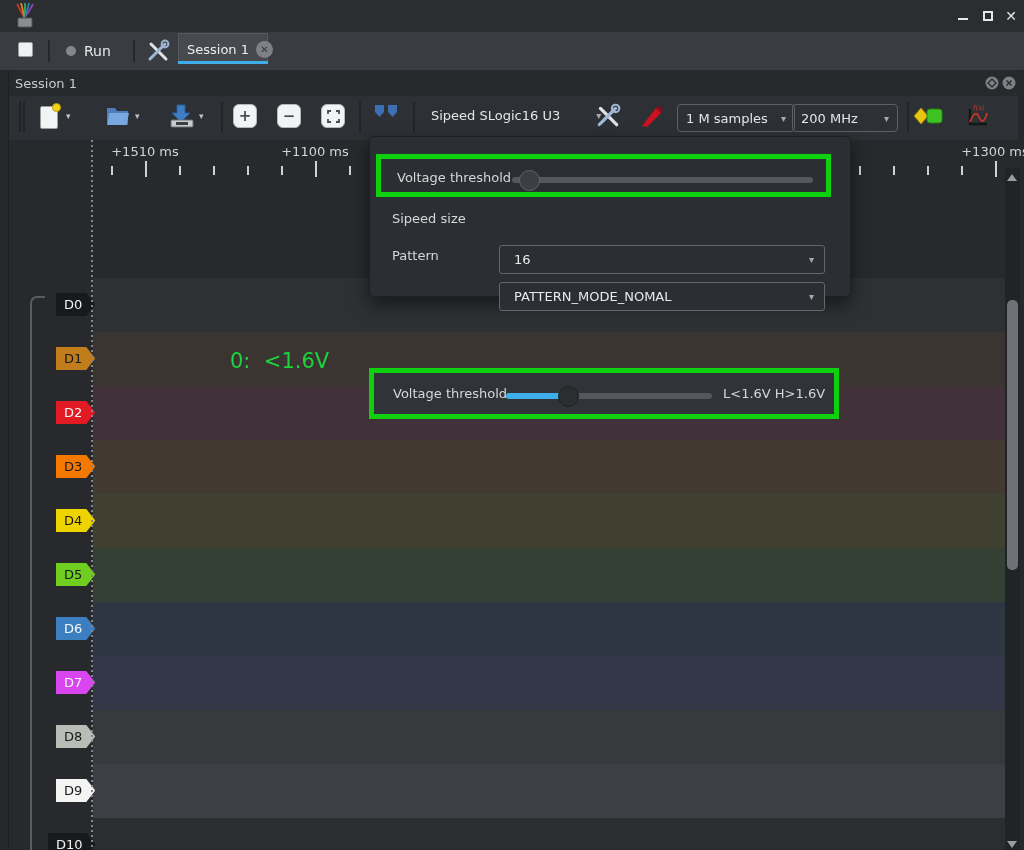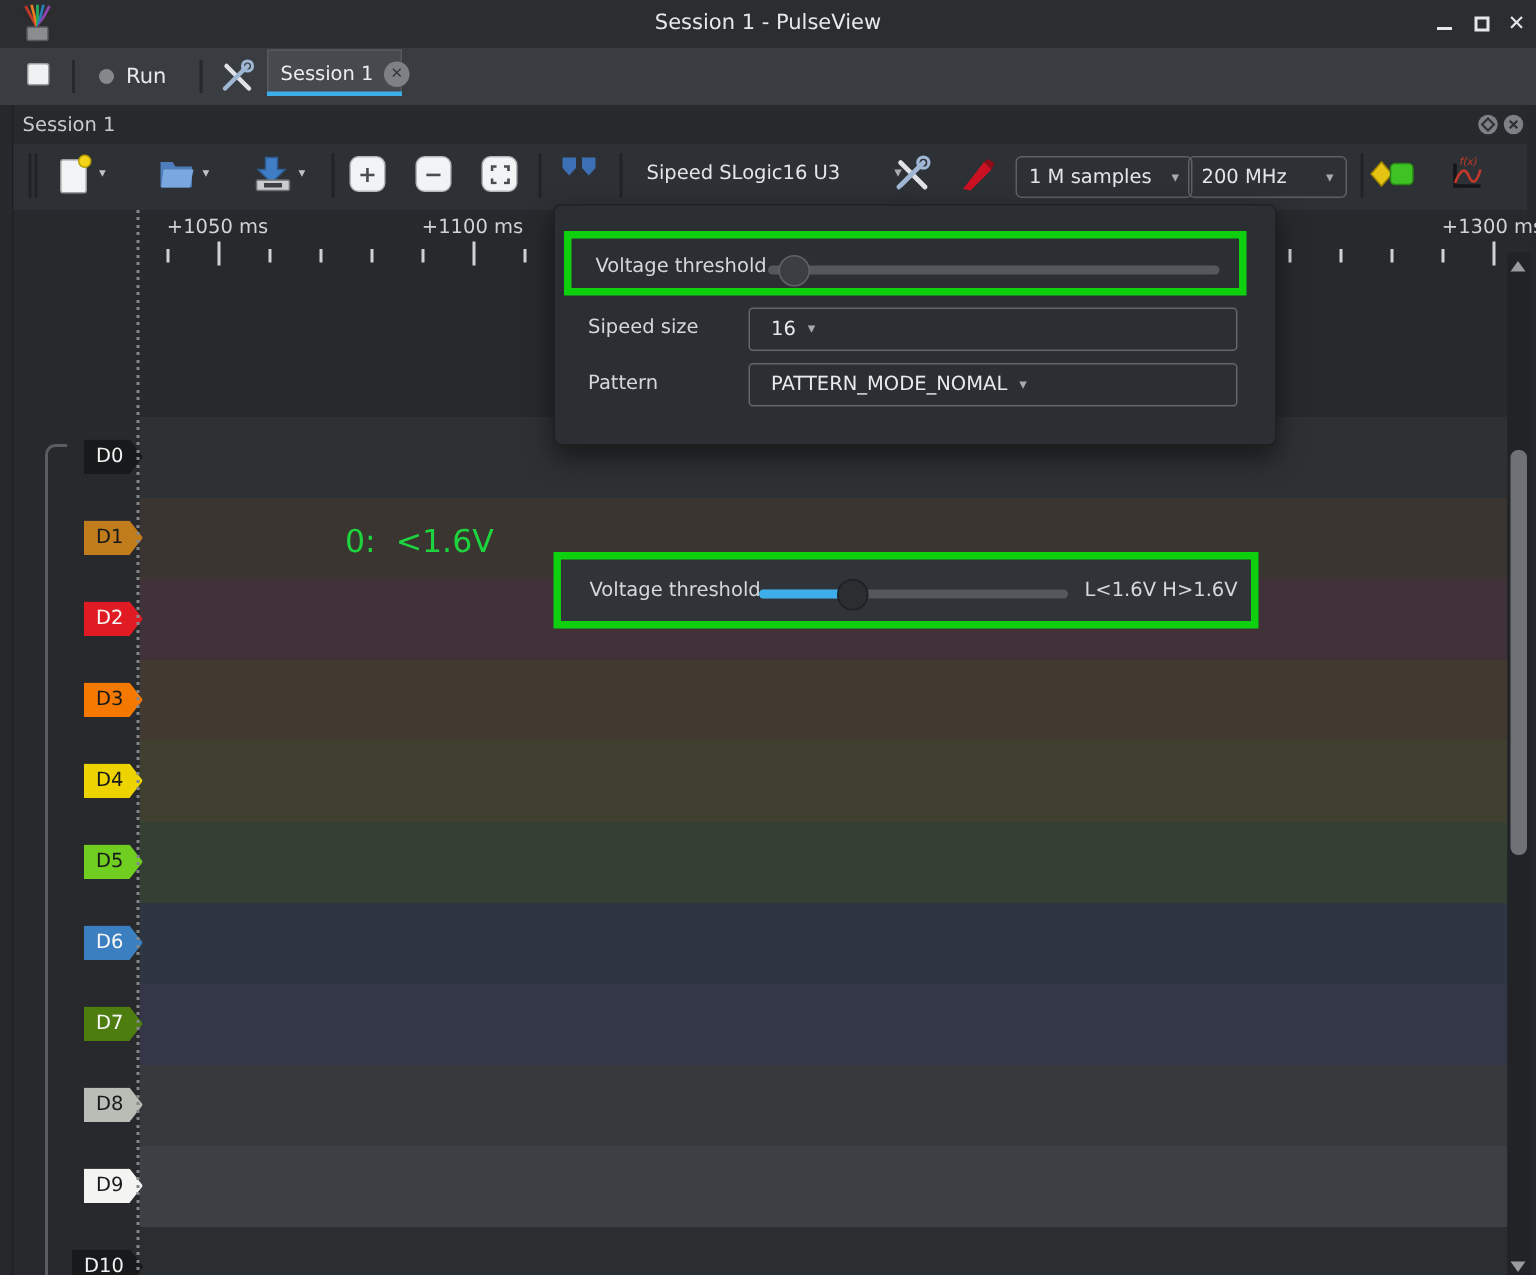--- a/index.html
+++ b/index.html
@@ -66,37 +66,36 @@
   .slider-label { font-size:13px; color:#d6d7d9; }
   .groove { position:absolute; height:6px; border-radius:3px; background:#54575b; }
   .groove-fill { position:absolute; height:6px; border-radius:3px; background:#3daee9; }
   .slider-handle { position:absolute; width:21px; height:21px; border-radius:50%; }
 
   
   #device-popup { position:absolute; left:368px; top:136px; width:482px; height:161px; background:#2b2f33; border:1px solid #1e2023; border-radius:5px; box-shadow:0 8px 18px rgba(0,0,0,.5); }
   #popup-notch { position:absolute; left:588px; top:125px; width:0; height:0; border-left:12px solid transparent; border-right:12px solid transparent; border-bottom:12px solid #2b2f33; }
   #popup-highlight { position:absolute; left:6px; top:17px; width:455px; height:43px; border:5px solid #0fd00f; }
   .popup-label { position:absolute; left:22px; font-size:13px; color:#d6d7d9; }
-  .popup-combo { position:absolute; left:129px; width:326px; height:29px; border:1px solid #63666b; border-radius:3px; background:#2b2f33; display:flex; align-items:center; justify-content:flex-start; padding:0 10px 0 14px; font-size:13px; color:#e8e9ea; }
+  .popup-combo { position:absolute; left:129px; width:326px; height:29px; border:1px solid #63666b; border-radius:3px; background:#2b2f33; display:flex; align-items:center; justify-content:space-between; padding:0 10px 0 14px; font-size:13px; color:#e8e9ea;margin-top:40px; }
 </style>
 </head>
 <body>
 
 <div id="titlebar">
   <svg class="abs" style="left:10px;top:3px" width="30" height="26" viewBox="0 0 30 26">
     <line x1="15" y1="16" x2="3" y2="2" stroke="#2c2c2c" stroke-width="1.6"></line>
     <line x1="15" y1="16" x2="7" y2="1" stroke="#c0392b" stroke-width="1.8"></line>
     <line x1="15" y1="16" x2="11" y2="0" stroke="#e67e22" stroke-width="1.8"></line>
     <line x1="15" y1="16" x2="15" y2="0" stroke="#27ae60" stroke-width="1.8"></line>
     <line x1="15" y1="16" x2="19" y2="0" stroke="#2980b9" stroke-width="1.8"></line>
     <line x1="15" y1="16" x2="23" y2="1" stroke="#8e44ad" stroke-width="1.8"></line>
     <line x1="15" y1="16" x2="27" y2="2" stroke="#2c2c2c" stroke-width="1.6"></line>
     <rect x="8" y="15" width="14" height="9" rx="1" fill="#8a8d90" stroke="#55585b"></rect>
   </svg>
-  <div id="win-title">Session 1 - PulseView</div>
   <div id="btn-min" class="winbtn" style="left:955px">
       <span></span>
     </div>
   <div id="btn-max" class="winbtn" style="left:980px">
       <span></span>
     </div>
   <div id="btn-close" class="winbtn" style="left:1003px">✕</div>
 </div>
 
 <div id="main-toolbar"></div>
@@ -251,36 +250,36 @@
       <div class="tick" style="left: 680px; top: 96px; height: 9px;"></div>
       <div class="tick" style="left: 714px; top: 96px; height: 9px;"></div>
       <div class="tick" style="left: 748px; top: 96px; height: 9px;"></div>
       <div class="tick" style="left: 782px; top: 96px; height: 9px;"></div>
       <div class="tick" style="left: 816px; top: 91px; height: 16px;"></div>
       <div class="tick" style="left: 850px; top: 96px; height: 9px;"></div>
       <div class="tick" style="left: 884px; top: 96px; height: 9px;"></div>
       <div class="tick" style="left: 918px; top: 96px; height: 9px;"></div>
       <div class="tick" style="left: 952px; top: 96px; height: 9px;"></div>
       <div class="tick" style="left: 986px; top: 91px; height: 16px;"></div>
-      <div class="ruler-label" style="left: 136px; top: 74px;">+1050 ms</div>
+      <div class="ruler-label" style="left: 136px; top: 74px;">+1510 ms</div>
       <div class="ruler-label" style="left: 306px; top: 74px;">+1100 ms</div>
       <div class="ruler-label" style="left: 986px; top: 74px;">+1300 ms</div>
     </div>
 
   <div id="group-bracket" style="left:21px;top:226px;height:554px"></div>
 
   <div id="flags-layer">
       <div class="chan-flag" style="left: 47px; top: 223px; background: rgb(23, 25, 27); color: rgb(242, 242, 242);">D0</div>
       <div class="chan-flag" style="left: 47px; top: 277px; background: rgb(193, 124, 28); color: rgb(23, 25, 27);">D1</div>
       <div class="chan-flag" style="left: 47px; top: 331px; background: rgb(224, 27, 36); color: rgb(247, 247, 247);">D2</div>
       <div class="chan-flag" style="left: 47px; top: 385px; background: rgb(245, 121, 0); color: rgb(23, 25, 27);">D3</div>
       <div class="chan-flag" style="left: 47px; top: 439px; background: rgb(237, 212, 0); color: rgb(23, 25, 27);">D4</div>
       <div class="chan-flag" style="left: 47px; top: 493px; background: rgb(111, 206, 31); color: rgb(23, 25, 27);">D5</div>
       <div class="chan-flag" style="left: 47px; top: 547px; background: rgb(60, 127, 192); color: rgb(247, 247, 247);">D6</div>
-      <div class="chan-flag" style="left: 47px; top: 601px; background: #4d7c0f; color: rgb(247, 247, 247);">D7</div>
+      <div class="chan-flag" style="left: 47px; top: 601px; background: #d946ef; color: rgb(247, 247, 247);">D7</div>
       <div class="chan-flag" style="left: 47px; top: 655px; background: rgb(186, 189, 182); color: rgb(23, 25, 27);">D8</div>
       <div class="chan-flag" style="left: 47px; top: 709px; background: rgb(244, 244, 242); color: rgb(23, 25, 27);">D9</div>
       <div class="chan-flag" style="left: 39px; top: 763px; background: rgb(23, 25, 27); color: rgb(242, 242, 242);">D10</div>
     </div>
 
   <div id="dotted-edge" style="left:82px;top:70px;height:710px"></div>
 
   <div id="v-scrollbar" style="left:996px;top:98px;height:682px">
     <div id="sb-up" class="sb-arrow"></div>
     <div id="sb-thumb"></div>

